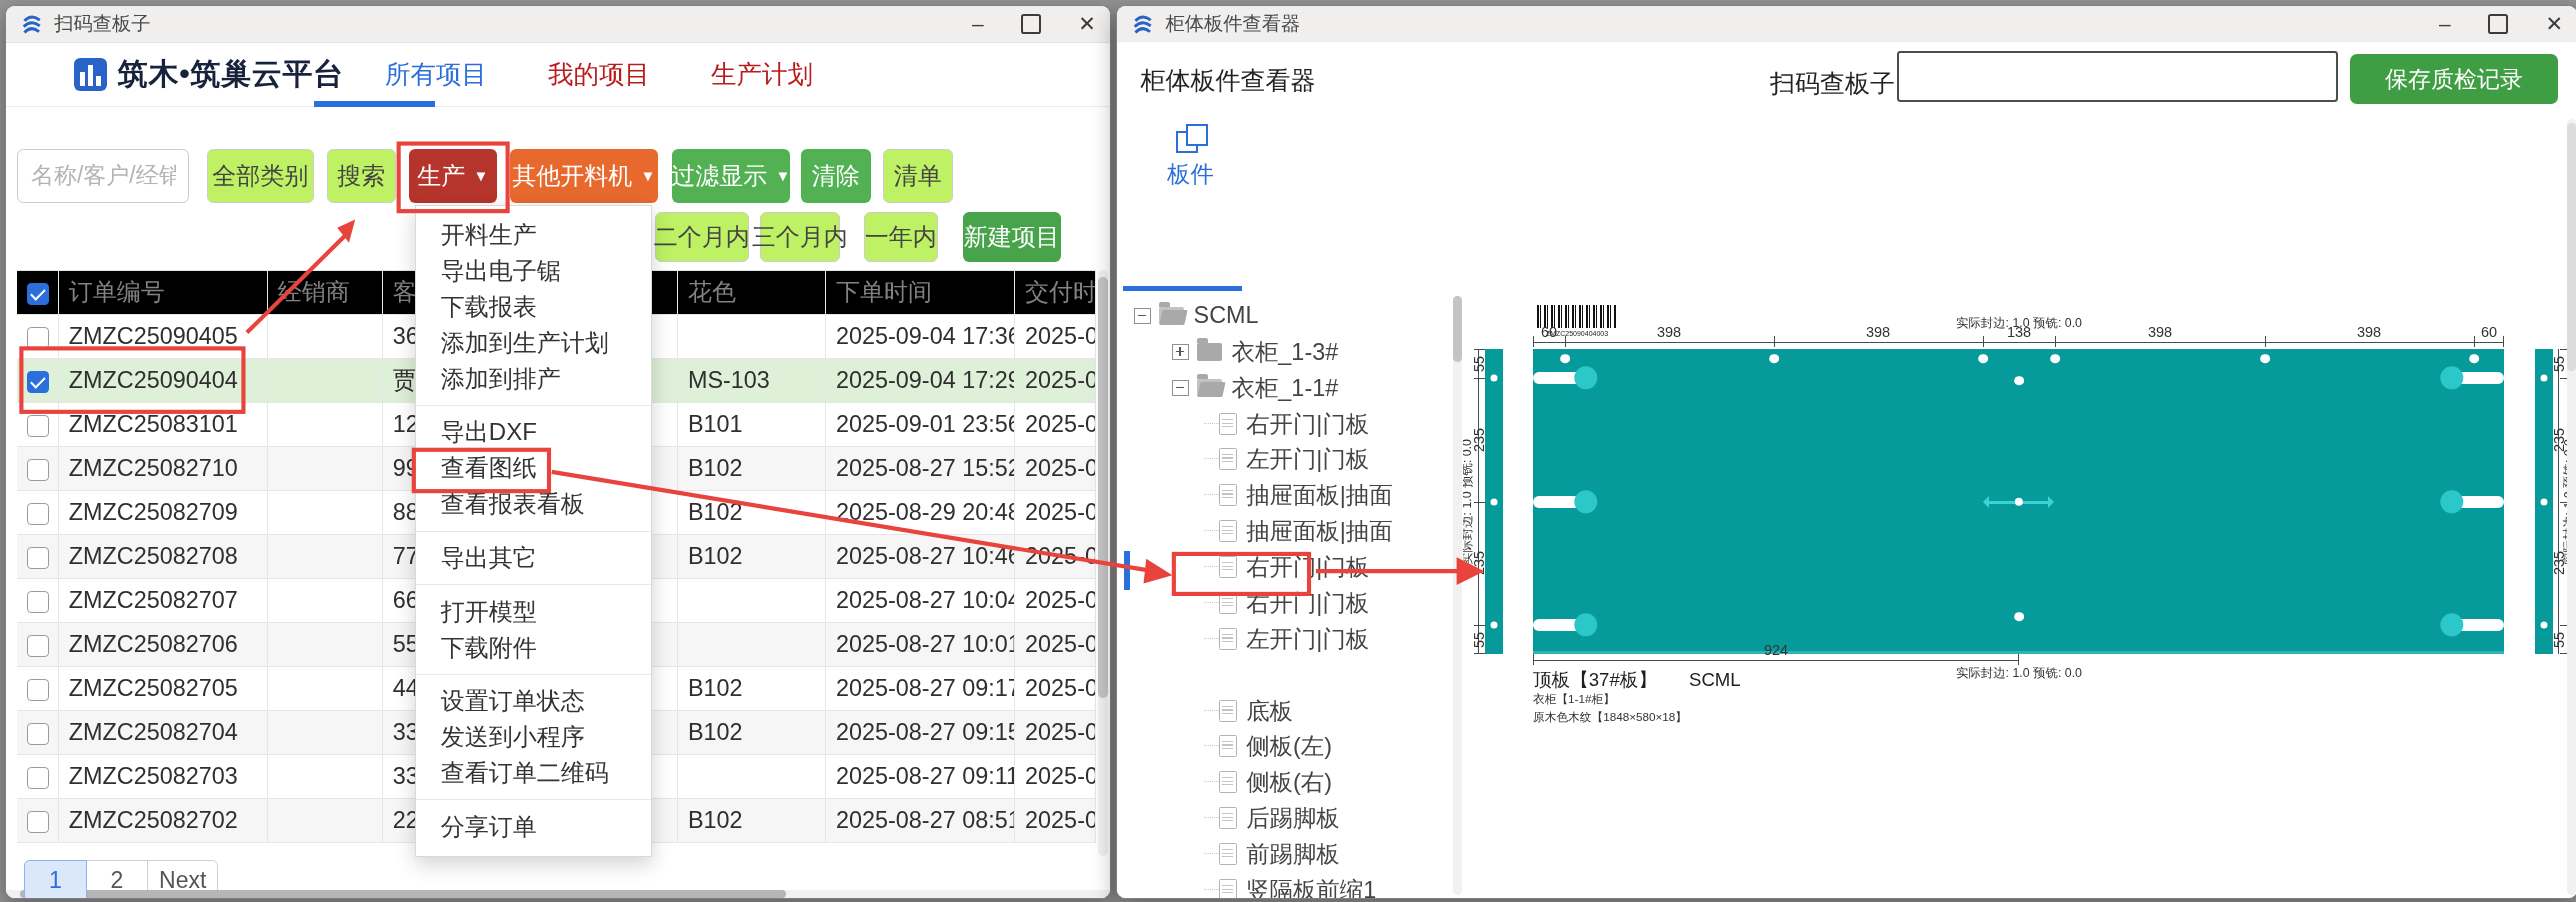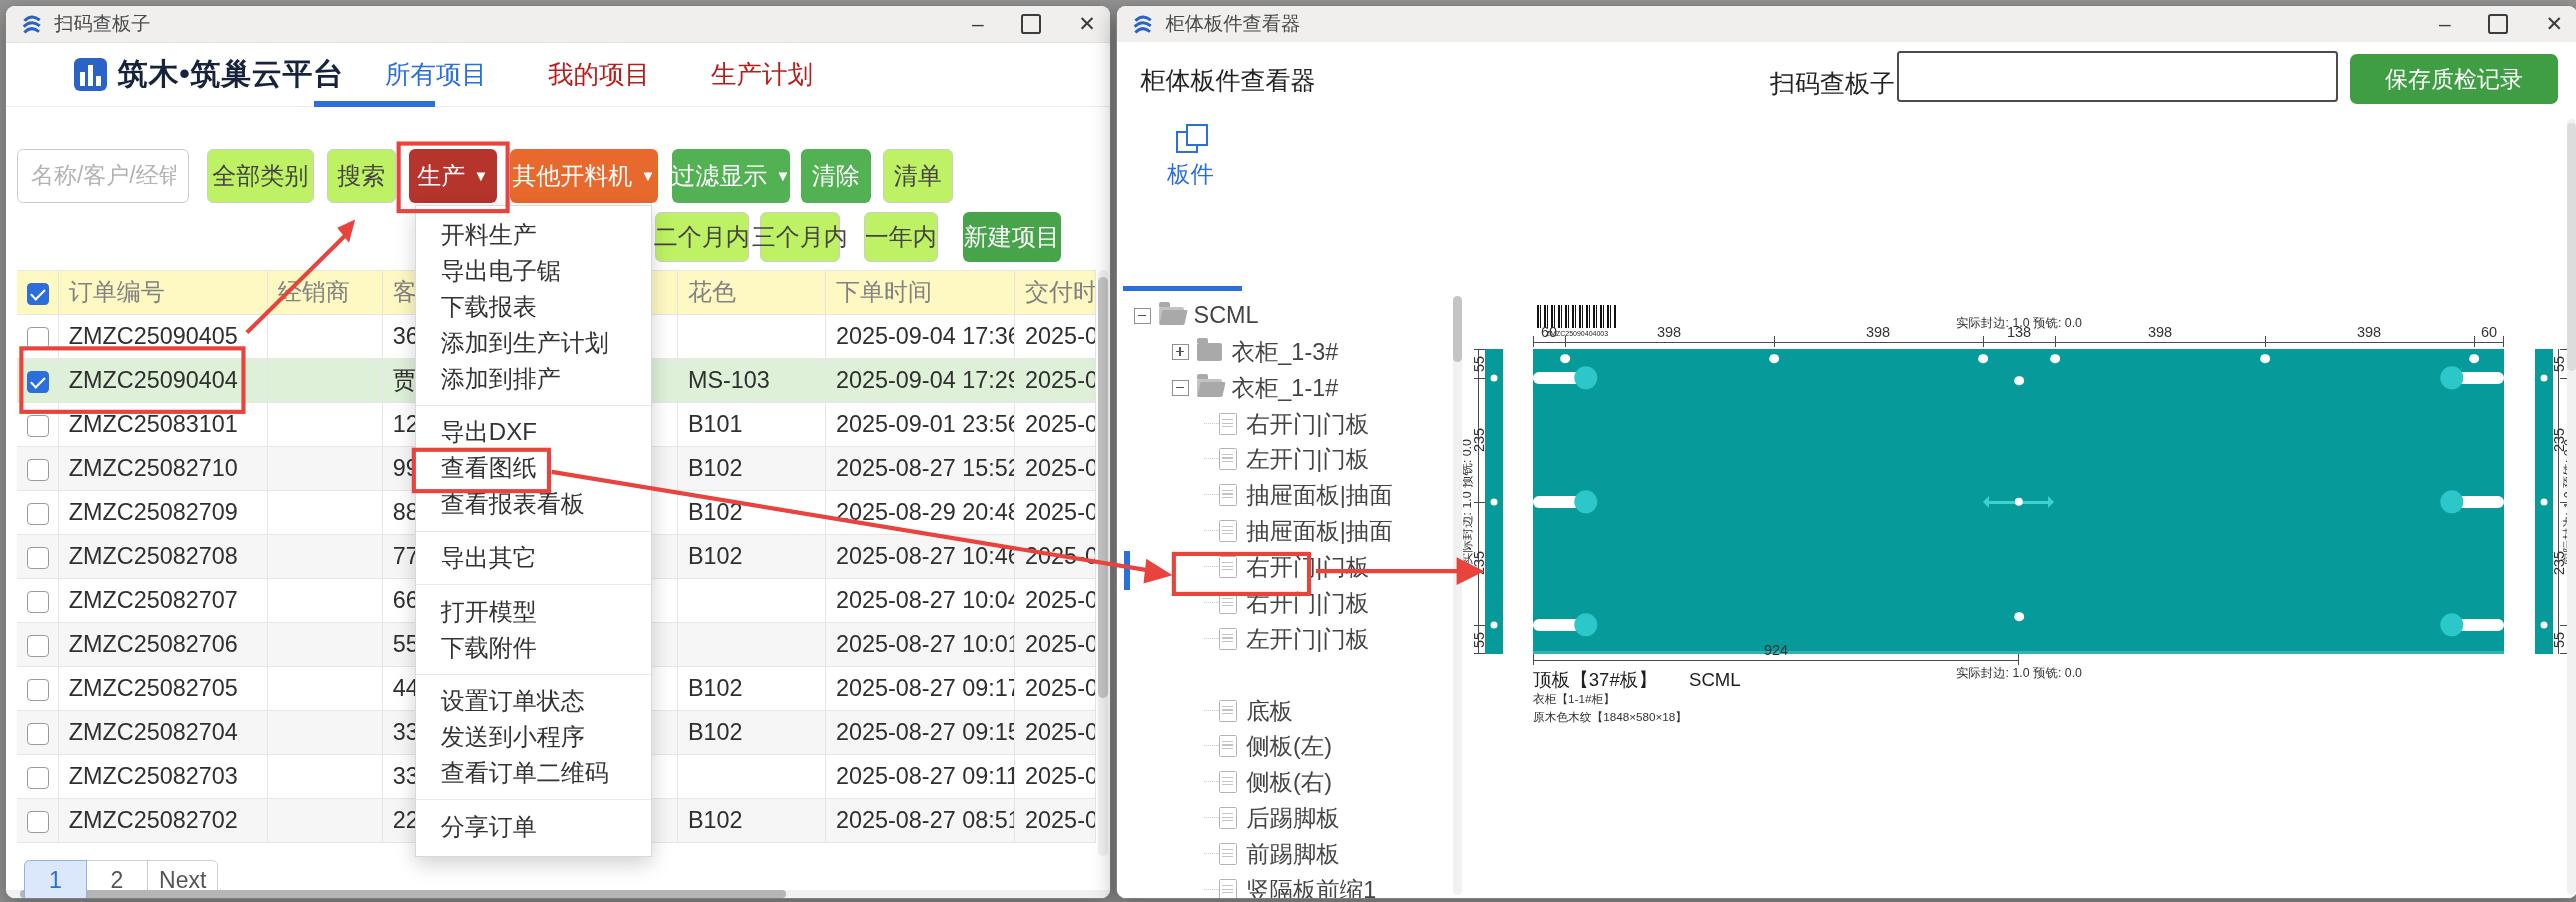--- a/index.html
+++ b/index.html
@@ -37,21 +37,21 @@
       font-size:24px;border-radius:6.2px;border:1.4px solid #ccc;background:#bef264;color:#444;cursor:pointer;white-space:nowrap;}
   .tb.colored{border:none;color:#fff;}
   .caret{font-size:15px;margin-left:8.3px;}
   .t-input{position:absolute;box-sizing:border-box;border:1.4px solid #ccc;border-radius:6.2px;font-size:23px;color:#333;padding:0 12.4px;background:#fff;}
   .t-input::placeholder{color:#b3b3b3;}
 
   
   .grid{position:absolute;left:11.7px;top:264px;width:1079px;border-collapse:collapse;table-layout:fixed;}
   .grid th,.grid td{border:0.7px solid #e6e6e6;border-left:none;font-weight:normal;text-align:left;
       padding:0 9.7px;overflow:hidden;white-space:nowrap;height:44px;box-sizing:border-box;}
-  .grid th{background:#fef9c3;color:#828282;font-size:24px;}
+  .grid th{background:#000000;color:#828282;font-size:24px;}
   .grid td{color:#2f2f2f;font-size:23.4px;background:#fff;}
   .grid tr.stripe td{background:#f6f6f6;}
   .grid tr.selected td{background:#dff0d8;}
   .cb{display:inline-block;width:22px;height:22px;border:1.4px solid #9a9a9a;border-radius:4.1px;background:#fff;box-sizing:border-box;vertical-align:middle;}
   .cb.checked{background:#2a6fdb;border-color:#2a6fdb;position:relative;}
   .cb.checked::after{content:"";position:absolute;left:6.2px;top:2.1px;width:6.2px;height:11.7px;border:solid #fff;border-width:0 2.8px 2.8px 0;transform:rotate(45deg);}
 
   
   .pager{position:absolute;left:18px;top:854px;display:flex;}
   .pg{min-width:39px;height:39px;padding:0 11px;border:1.4px solid #d0d0d0;background:#fff;color:#555;

